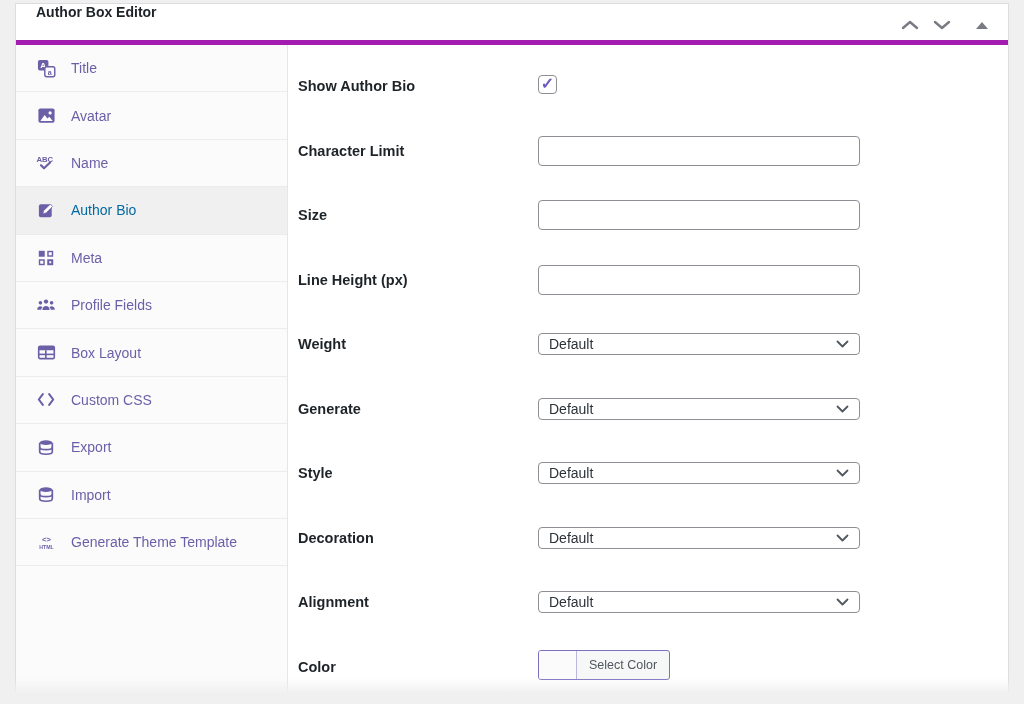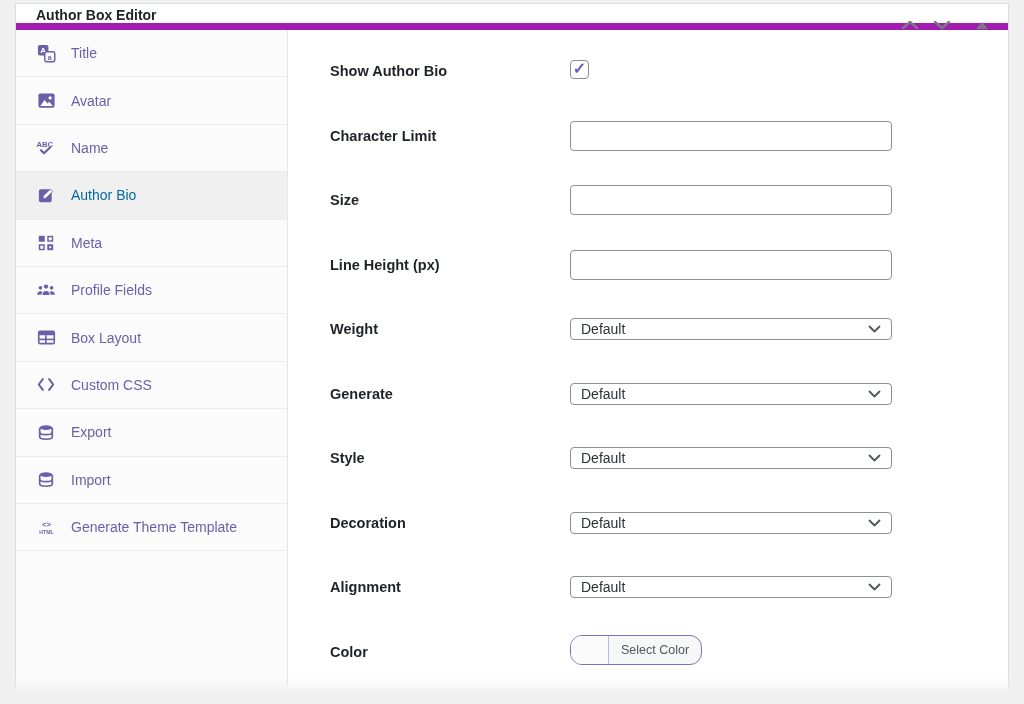--- a/index.html
+++ b/index.html
@@ -25,22 +25,22 @@
     content:"";position:absolute;left:0;right:0;bottom:0;height:26px;
     background:linear-gradient(to bottom, rgba(240,240,241,0) 0%, #f0f0f1 60%);
     pointer-events:none;z-index:5;
   }
   .postbox{
     position:absolute;left:15px;top:3px;width:994px;height:700px;
     background:#fff;border:1px solid var(--box-border);
   }
   
   .pb-header{
-    height:26px;display:flex;align-items:flex-end;
-    border-bottom:7px solid #a21caf;position:relative;background:#fff;
+    height:41px;display:flex;align-items:flex-start;
+    border-bottom:5px solid #a21caf;position:relative;background:#fff;
   }
   .pb-title{
     margin-left:20px;font-size:14px;font-weight:700;color:var(--text-dark);
   }
   .pb-controls{
     position:absolute;right:12px;top:0;height:42px;display:flex;align-items:center;
   }
   .handle-btn{
     background:none;border:none;padding:0;width:32px;height:30px;
     display:flex;align-items:center;justify-content:center;cursor:pointer;
@@ -59,21 +59,21 @@
   .side-item{
     height:47.4px;display:flex;align-items:center;gap:15px;
     padding-left:20px;border-bottom:1px solid #ececec;
     color:var(--accent);font-size:14px;cursor:pointer;background:#fbfbfb;
   }
   .side-item.active{background:#f0f0f1;color:#0369a1;}
   .side-icon{width:20px;height:20px;display:flex;align-items:center;justify-content:center;flex-shrink:0;}
   .side-icon svg{display:block;}
   
   .main{flex:1;padding:9px 0 0 10px;background:#fff;}
-  .row{height:64.5px;display:flex;align-items:center;margin-left:32px;}
+  .row{height:64.5px;display:flex;align-items:center;}
   .flabel{
     width:240px;flex-shrink:0;font-size:14.5px;font-weight:700;color:var(--text-dark);
   }
   .ctrl{width:322px;position:relative;}
   input.txt{
     width:322px;height:30px;border:1px solid var(--input-border);border-radius:4px;
     background:#fff;font-size:14px;padding:0 10px;color:#2c3338;outline:none;
     font-family:inherit;
   }
   .sel-wrap{position:relative;width:322px;}
@@ -90,21 +90,21 @@
     appearance:none;-webkit-appearance:none;margin:0;
     width:19px;height:19px;border:1px solid var(--input-border);border-radius:4px;
     background:#fff;position:relative;cursor:pointer;
   }
   input.cb:checked::after{
     content:"\2713";position:absolute;top:50%;left:50%;transform:translate(-50%,-55%);
     color:var(--check);font-size:16px;font-weight:700;
   }
   .color-btn{
     display:inline-flex;height:30px;padding:0;border:1px solid var(--color-button-border);
-    border-radius:12px;background:#f6f7f7;cursor:pointer;overflow:hidden;align-items:stretch;
+    border-radius:3px;background:#f6f7f7;cursor:pointer;overflow:hidden;align-items:stretch;
     font-family:inherit;
   }
   .swatch{width:38px;background:#fbfbfc;border-right:1px solid #bcb7dd;}
   .color-btn-label{
     display:flex;align-items:center;padding:0 12px;font-size:12.5px;color:#50575e;
   }
 </style>
 </head>
 <body>
 

